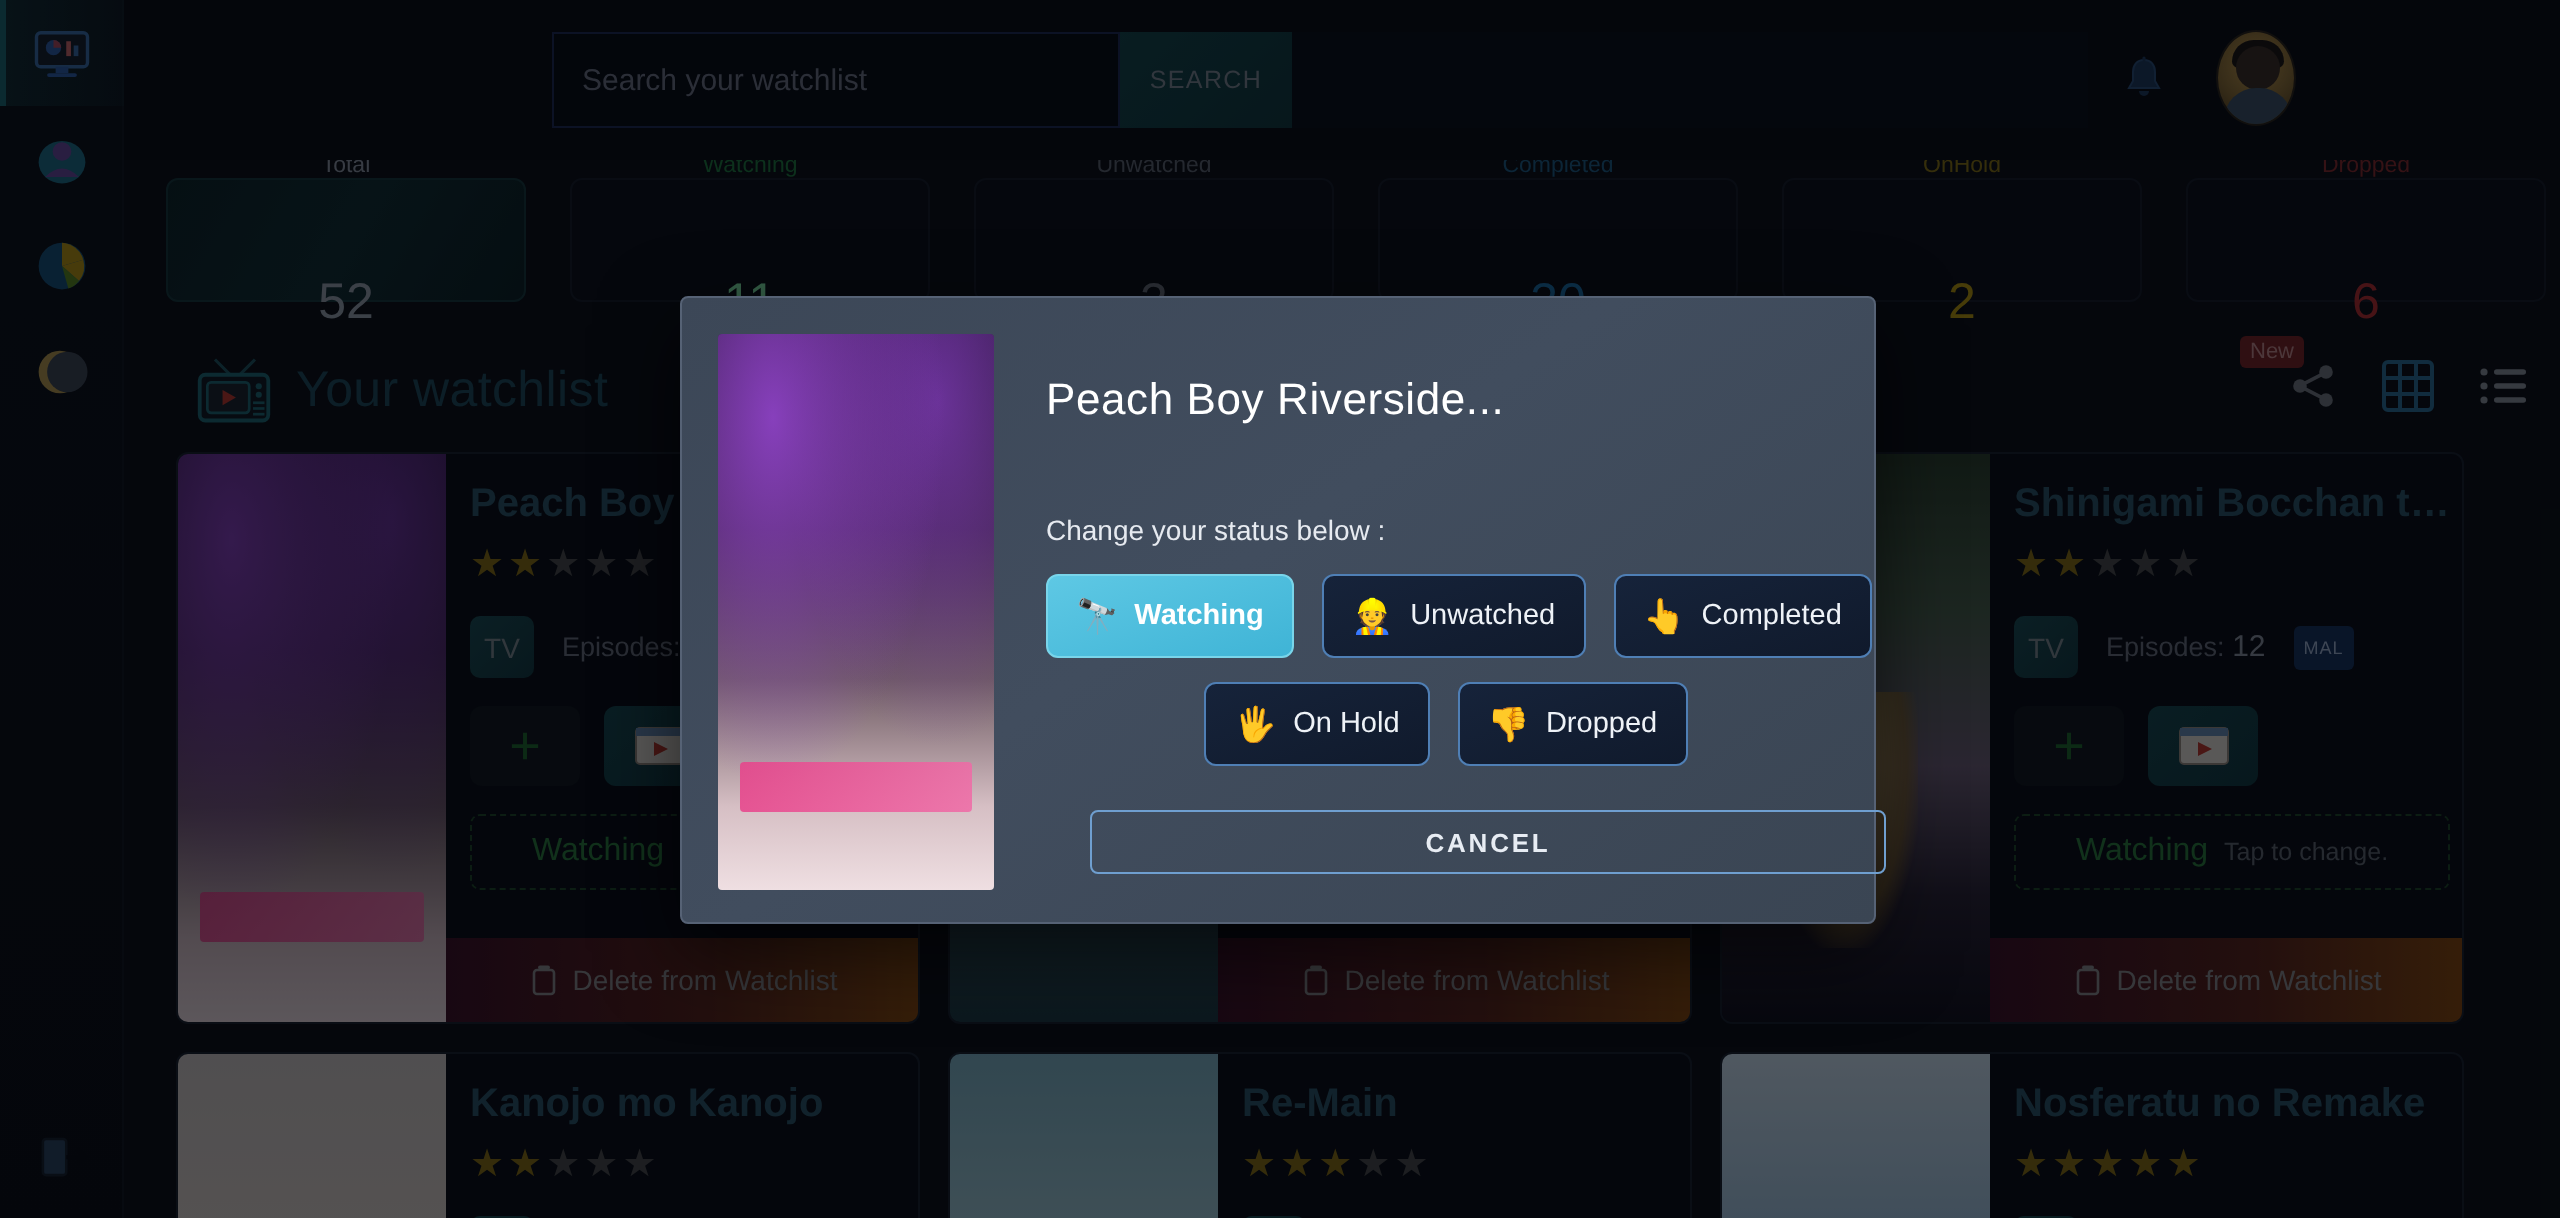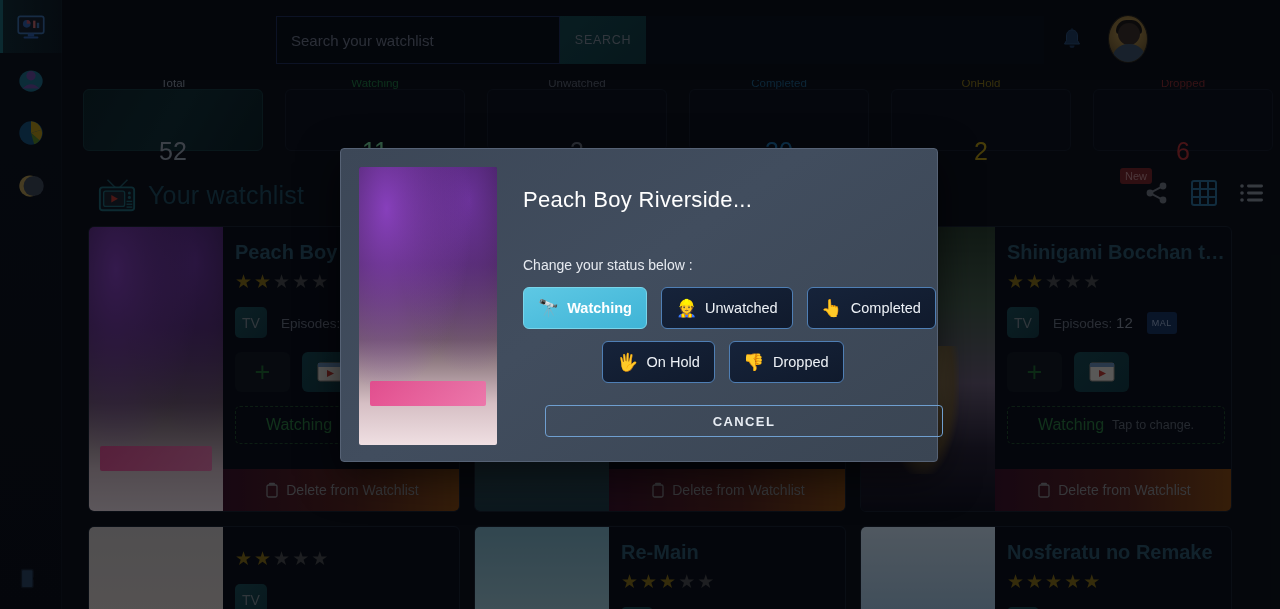--- a/index.html
+++ b/index.html
@@ -548,20 +548,21 @@
             <rect x="4" y="0.8" width="6" height="2" rx="1" fill="#8c8c8c"></rect>
           </svg>
           <span>Delete from Watchlist</span>
         </div>
       </div>
       <div class="card">
         <div class="card-poster">
           <div class="art kanojo"></div>
         </div>
         <div class="card-body">
+          <div class="card-title">Kanojo mo Kanojo</div>
           <div class="stars"><span class="star-on">★</span><span class="star-on">★</span><span class="star-off">★</span><span class="star-off">★</span><span class="star-off">★</span></div>
           <div class="meta">
             <div class="tvchip">TV</div>
           </div>
         </div>
       </div>
       <div class="card">
         <div class="card-poster">
           <div class="art remain"></div>
         </div>

